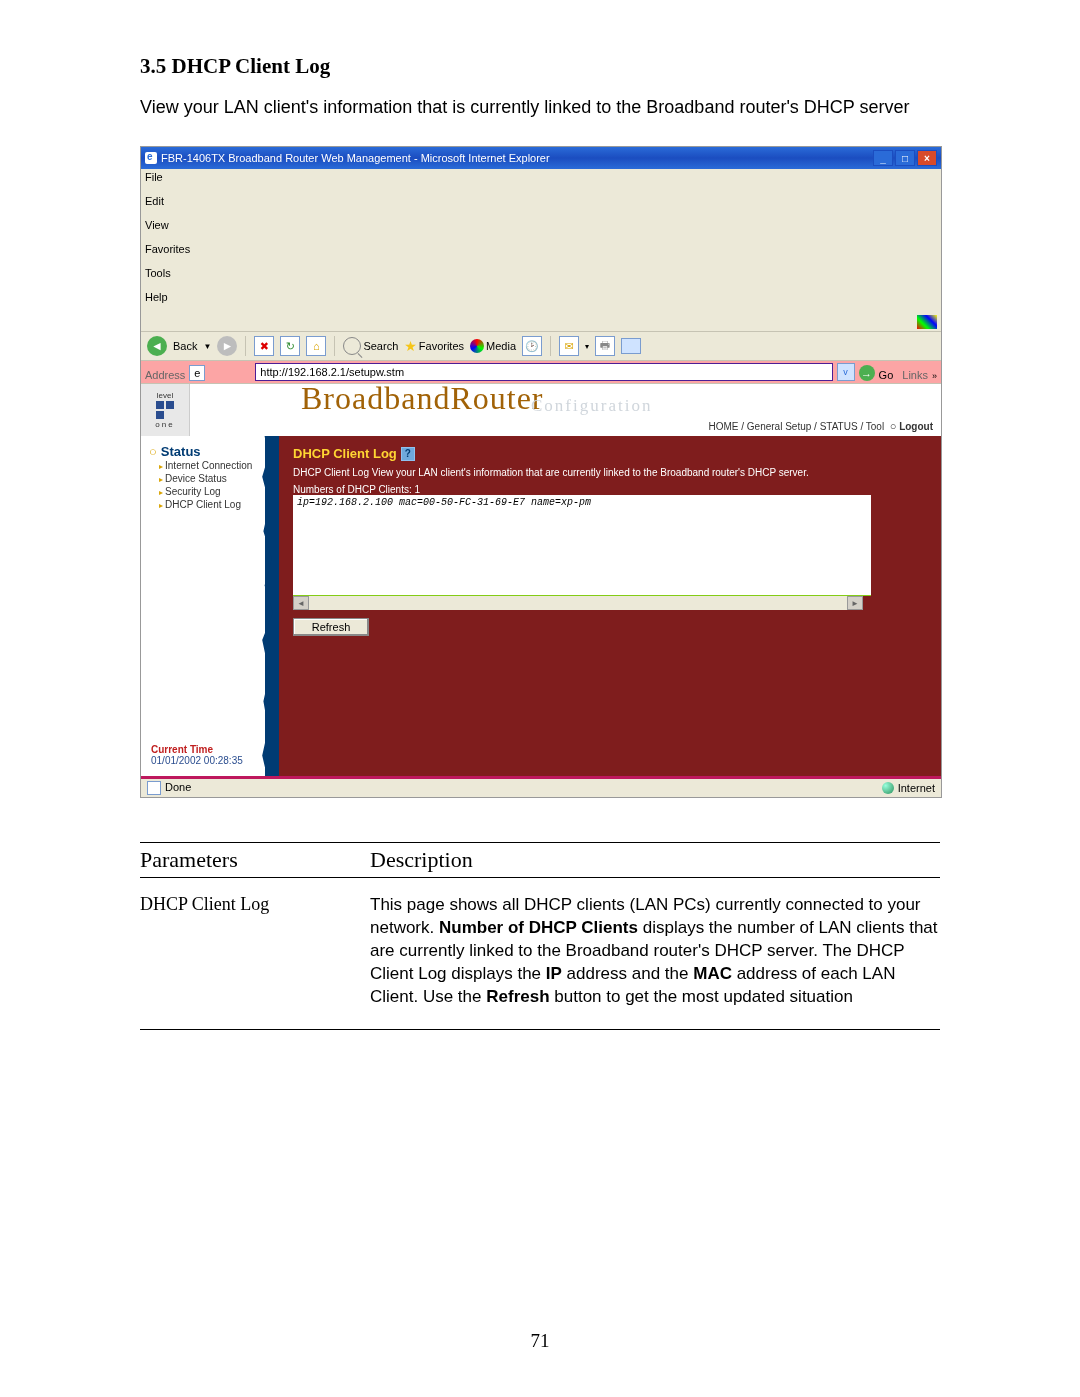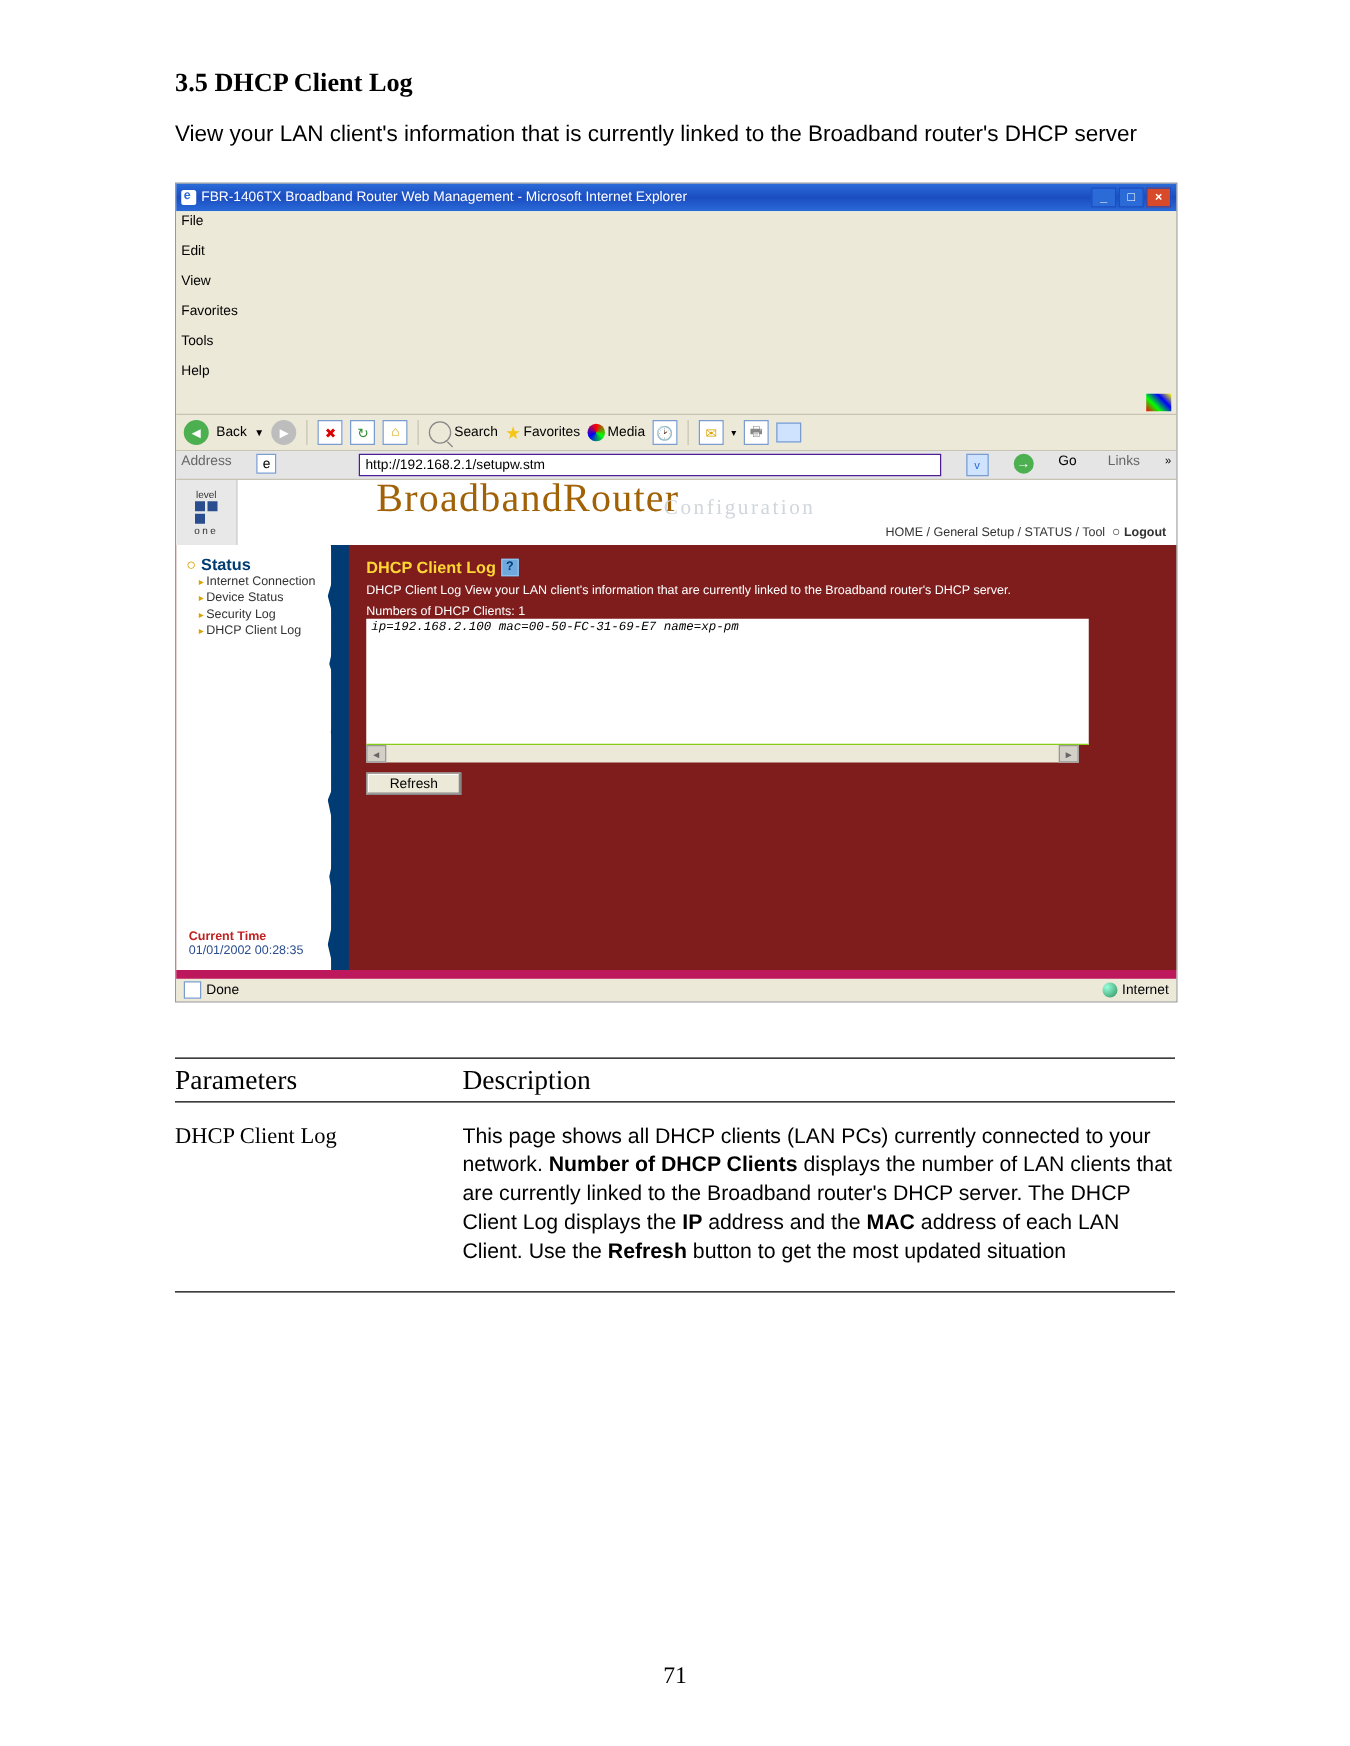--- a/index.html
+++ b/index.html
@@ -105,22 +105,22 @@
     background:conic-gradient(#f00,#0f0,#00f,#f00);}
   .hist-ic{ color:#5a8f3a;}
   .mail-ic{ color:#d9a300;}
   .print-ic{ color:#888;}
   .edit-ic{
     width:18px;height:14px;border:1px solid #7a9ccf;background:#cfe3ff;
   }
 
   
   .addrbar {
-    background:#e5e5e5; padding:2px 4px; display:flex; align-items:flex-start;
-    gap:20px; border-bottom:1px solid #c6c3b3;
+    background:#fca5a5; padding:2px 4px; display:flex; align-items:flex-end;
+    gap:4px; border-bottom:1px solid #c6c3b3;
   }
   .addrbar .label{ color:#666;}
   .addr-icon{
     width:14px;height:14px;border:1px solid #7a9ccf;background:#fff;
     display:flex;align-items:center;justify-content:center;
   }
   .addr-input{
     flex:1; background:#fff; border:1px solid #4c1d95; height:16px;
     padding:0 4px; display:flex; align-items:center;margin-left:46px;
   }
@@ -237,22 +237,22 @@
   .log-scroll-h .track{ flex:1;}
   .refresh-btn{
     margin-top:8px; background:#ece9d8; border:1px solid #888;
     padding:2px 10px; font-size:11px; color:#000; width:54px;
     box-shadow:inset -1px -1px #888, inset 1px 1px #fff;
     text-align:center;
   }
 
   
   .statusbar{
-    background:#ece9d8; display:flex; align-items:center;
-    padding:2px 6px; border-top:7px solid #be185d; font-size:11px;
+    background:#ece9d8; display:flex; 
+    padding:2px 6px; border-top:3px solid #be185d; font-size:11px;
   }
   .statusbar .done-ic{
     width:12px;height:12px;border:1px solid #7a9ccf;background:#fff;
     margin-right:4px;
   }
   .statusbar .right{
     margin-left:auto; display:flex; align-items:center; gap:4px;
   }
   .zone-ic{
     width:12px;height:12px;border-radius:50%;

